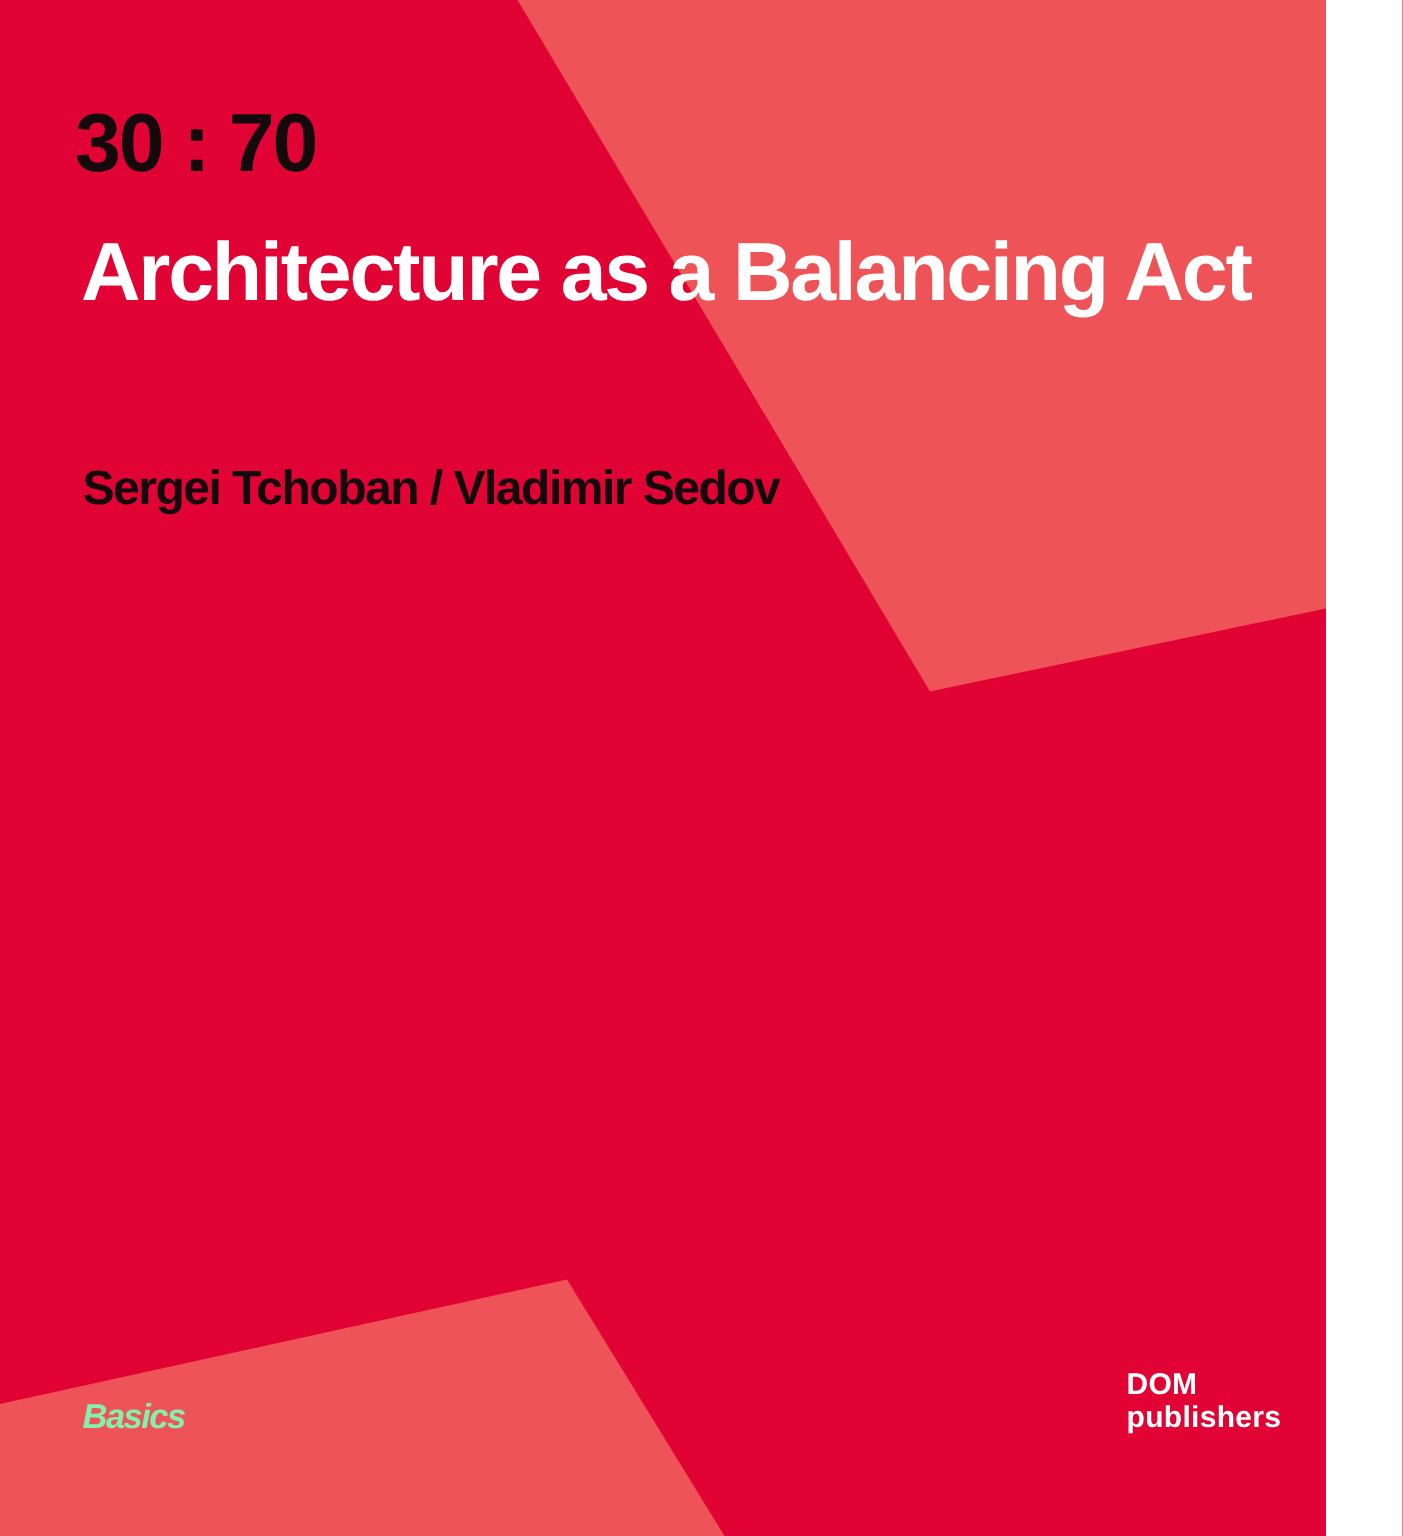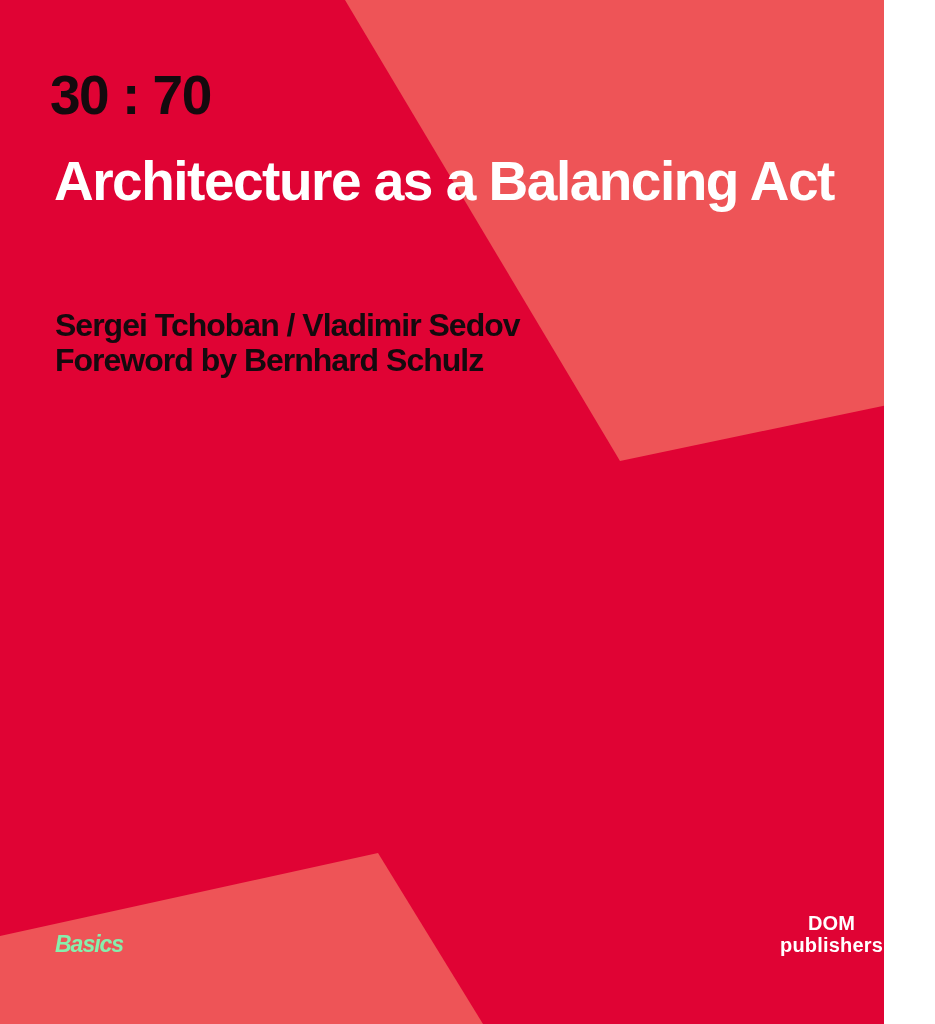--- a/index.html
+++ b/index.html
@@ -42,44 +42,42 @@
     letter-spacing: -1px;
   }
   .series-label {
     left: 55px; top: 933px;
     font-size: 23px;
     line-height: 1;
     font-style: italic;
     letter-spacing: -1px;
   }
   .publisher-block {
-    left: 780px; top: 912px;
+    left: 751px; top: 912px;
     font-size: 20px;
     line-height: 22px;
     letter-spacing: 0.2px;
-    text-align: center;
   }
 </style>
 </head>
 <body>
 
 <div class="cover" style="background-color: rgb(224, 3, 52);">
 
   <svg class="shapes" viewBox="0 0 935 1024" aria-hidden="true">
     <polygon points="345,0 620,461 935,395 935,0" fill="#ee5457"></polygon>
     <polygon points="0,936 378,853 483,1024 0,1024" fill="#ee5457"></polygon>
   </svg>
 
   <div class="txt ratio-title" style="color: rgb(20, 10, 14);">30 : 70</div>
 
   <div class="txt main-title" style="color: rgb(255, 255, 255); margin-top: 20px;">Architecture as a Balancing Act</div>
 
   <div class="txt author-block" style="color: rgb(20, 10, 14);">
     <div>Sergei Tchoban / Vladimir Sedov</div>
-    <div>Foreword by Bernhard Schulz</div>
   </div>
 
   <div class="txt series-label" style="color: #86efac;">Basics</div>
 
   <div class="txt publisher-block" style="color: rgb(255, 255, 255);">
     <div>DOM</div>
     <div>publishers</div>
   </div>
 
 </div>

